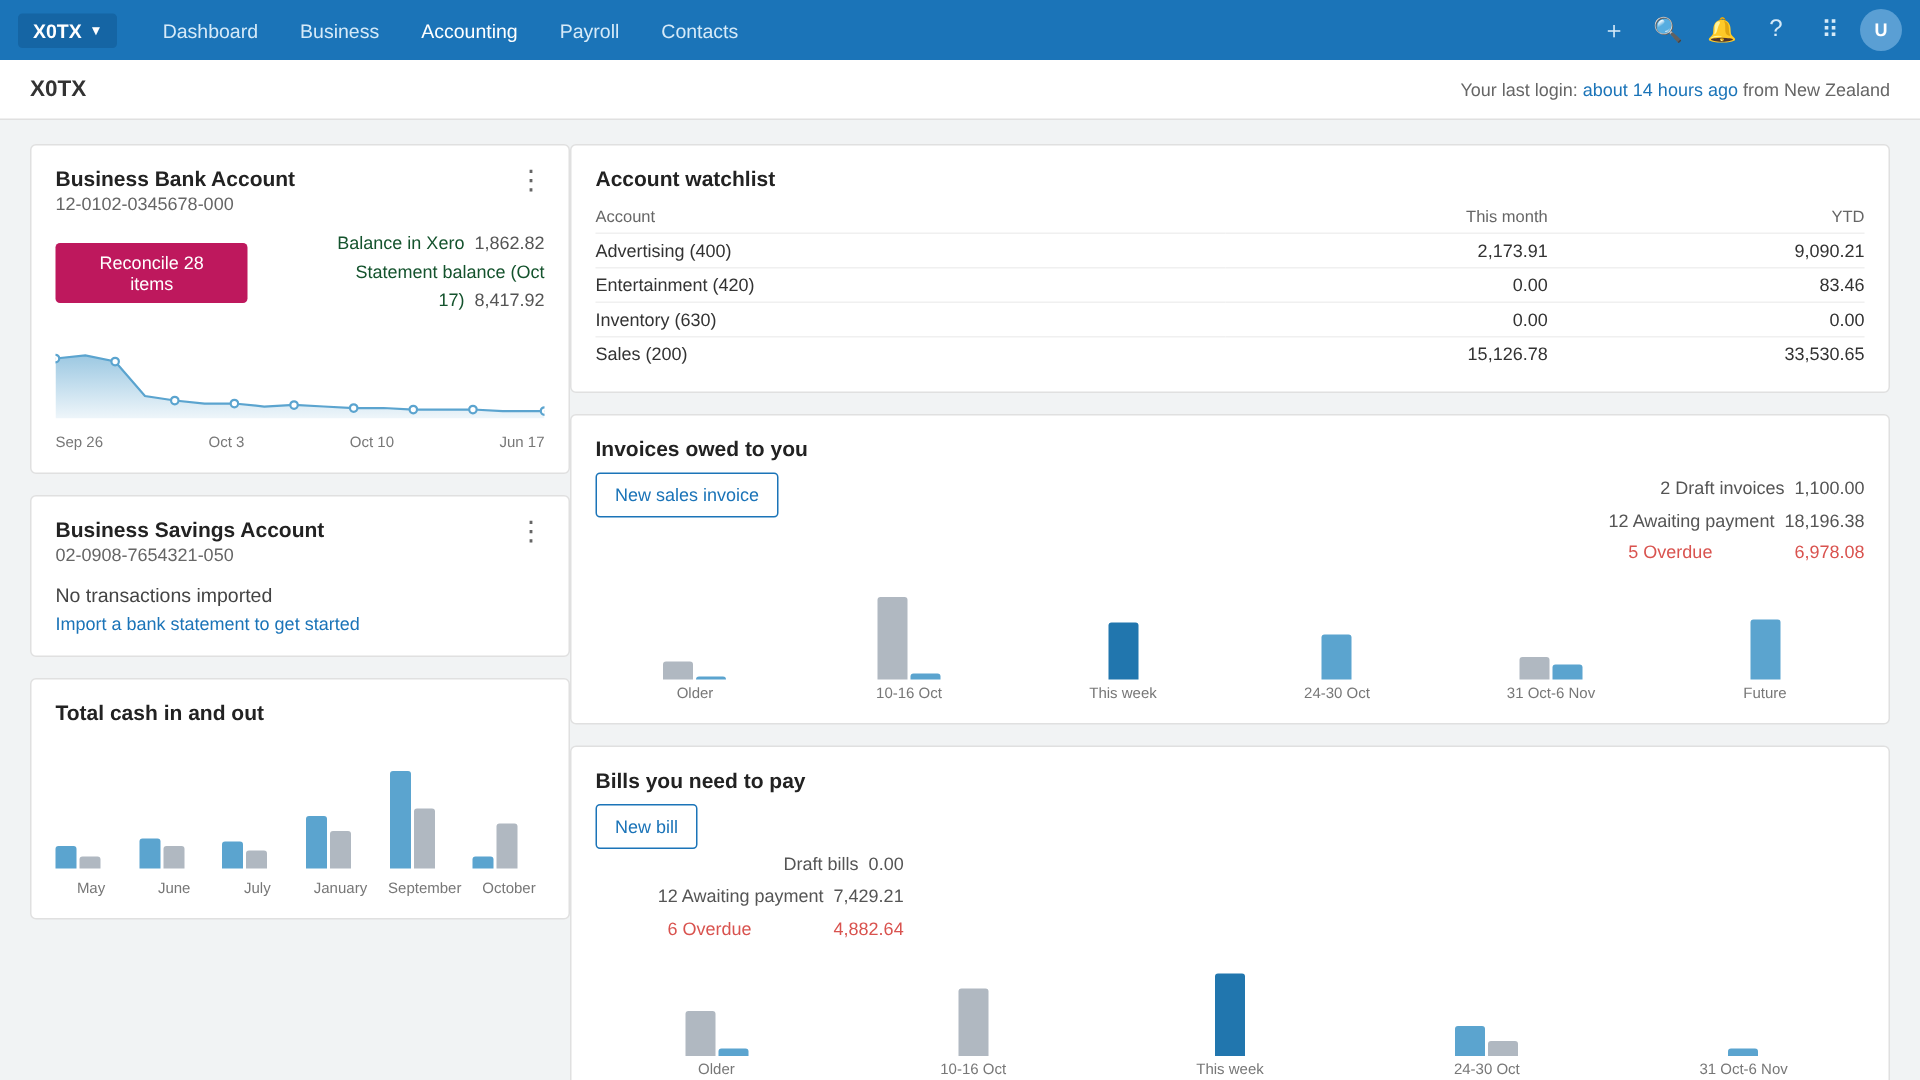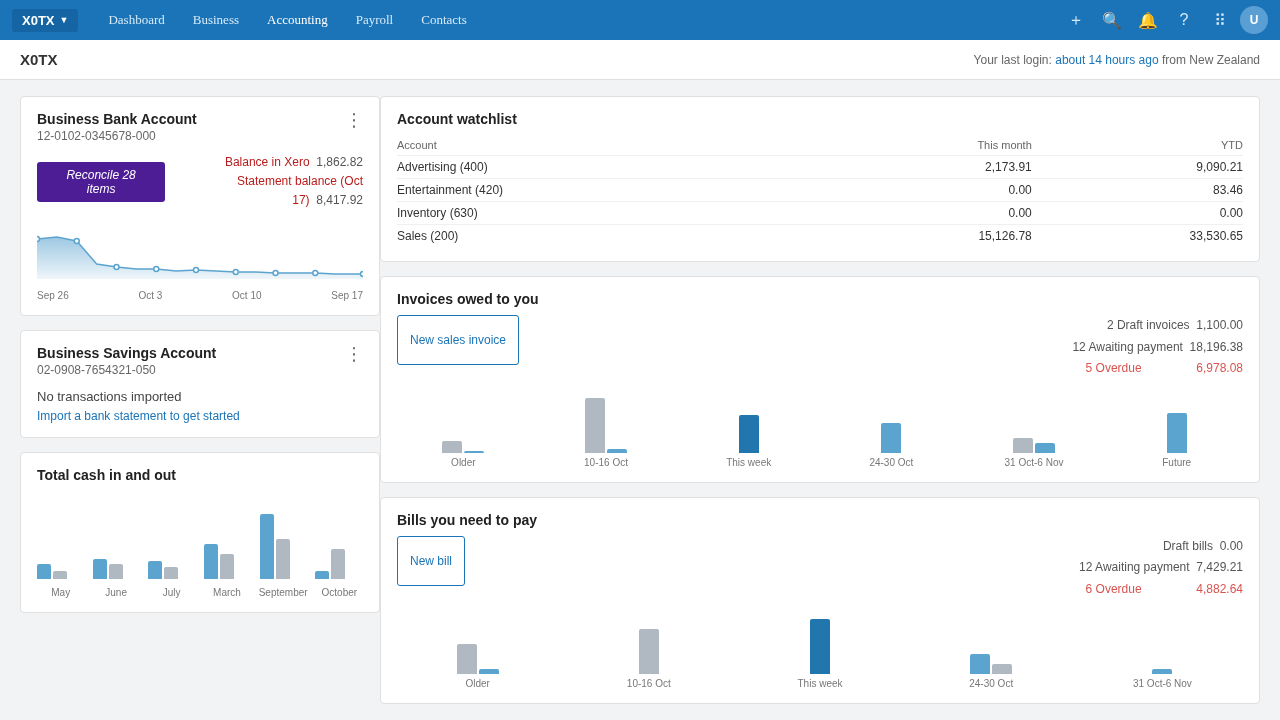--- a/index.html
+++ b/index.html
@@ -21,21 +21,21 @@
       font-weight: 600;
       padding: 4px 10px;
       border-radius: 3px;
       display: flex;
       align-items: center;
       gap: 5px;
       cursor: pointer;
       margin-right: 16px;
     }
     .org-badge .caret { font-size: 9px; }
-    .nav-links { display: flex; gap: 0; flex: 1; font-family: Liberation Serif, serif; }
+    .nav-links { display: flex; gap: 0; flex: 1; }
     .nav-link {
       color: #d6eaf8;
       text-decoration: none;
       padding: 0 14px;
       height: 40px;
       display: flex;
       align-items: center;
       font-size: 13px;
       cursor: pointer;
     }
@@ -96,32 +96,31 @@
     .three-dots { color: #666; font-size: 18px; cursor: pointer; line-height: 1; }
 
     
     .bank-reconcile-row {
       display: flex;
       justify-content: space-between;
       align-items: center;
       margin: 10px 0 8px;
     }
     .reconcile-btn {
-      background: #4c1d95;
+      background: #be185d;
       color: #fff;
       border: none;
       padding: 6px 14px;
       border-radius: 3px;
       font-size: 12px;
       cursor: pointer;
       font-weight: 500;
-      font-style: italic;
     }
     .balance-info { text-align: right; font-size: 12px; color: #555; line-height: 1.6; }
-    .balance-label { color: #b91c1c; }
+    .balance-label { color: #14532d; }
 
     
     .mini-chart { margin-top: 6px; position: relative; }
     .mini-chart svg { width: 100%; height: 60px; }
 
     
     .no-transactions { font-size: 13px; color: #444; margin: 12px 0 4px; }
     .import-link { color: #1b74b8; font-size: 12px; text-decoration: none; }
 
     
@@ -137,21 +136,21 @@
     
     .watchlist-table { width: 100%; border-collapse: collapse; margin-top: 8px; }
     .watchlist-table th { text-align: right; font-size: 11px; color: #666; font-weight: 500; padding: 4px 0; }
     .watchlist-table th:first-child { text-align: left; }
     .watchlist-table td { padding: 4px 0; font-size: 12px; color: #333; border-top: 1px solid #f0f0f0; }
     .watchlist-table td:not(:first-child) { text-align: right; }
     .new-invoice-btn {
       border: 1px solid #1b74b8;
       background: #fff;
       color: #1b74b8;
-      padding: 17px 12px;
+      padding: 7px 12px;
       border-radius: 3px;
       font-size: 12px;
       cursor: pointer;
     }
     .invoice-summary { text-align: right; font-size: 12px; color: #555; line-height: 1.8; margin-bottom: 8px; }
     .overdue { color: #d9534f; padding-left: 48px; }
     .inv-bar { border-radius: 2px 2px 0 0; }
     .inv-bar.gray { background: #b0b8c1; }
     .inv-bar.blue { background: #5ba4cf; }
     .inv-bar.blue-dark { background: #2176ae; }
@@ -233,21 +232,21 @@
           <circle cx="160" cy="51" r="2.5" fill="#fff" stroke="#5ba4cf" stroke-width="1.5"></circle>
           <circle cx="200" cy="53" r="2.5" fill="#fff" stroke="#5ba4cf" stroke-width="1.5"></circle>
           <circle cx="240" cy="54" r="2.5" fill="#fff" stroke="#5ba4cf" stroke-width="1.5"></circle>
           <circle cx="280" cy="54" r="2.5" fill="#fff" stroke="#5ba4cf" stroke-width="1.5"></circle>
           <circle cx="328" cy="55" r="2.5" fill="#fff" stroke="#5ba4cf" stroke-width="1.5"></circle>
         </svg>
         <div style="display:flex; justify-content:space-between; font-size:10px; color:#777; margin-top:8px;">
           <span>Sep 26</span>
           <span>Oct 3</span>
           <span>Oct 10</span>
-          <span>Sep 17</span>
+          <span>Jun 17</span>
         </div>
       </div>
     </div>
 
     <div class="card">
       <div class="card-header">
         <div>
           <div class="card-title">Business Savings Account</div>
           <div class="card-subtitle">02-0908-7654321-050</div>
         </div>
@@ -289,21 +288,21 @@
 
           <div class="bar-group">
             <div class="bar blue" style="height:8px; width:14px;"></div>
             <div class="bar gray" style="height:30px; width:14px;"></div>
           </div>
         </div>
         <div class="bar-labels">
           <div class="bar-label">May</div>
           <div class="bar-label">June</div>
           <div class="bar-label">July</div>
-          <div class="bar-label">March</div>
+          <div class="bar-label">January</div>
           <div class="bar-label">September</div>
           <div class="bar-label">October</div>
         </div>
       </div>
     </div>
 
   </div>
 
   <div class="right-col">
 
@@ -405,21 +404,21 @@
               <div class="inv-bar blue" style="width:20px; height:40px;"></div>
             </div>
             <div class="inv-group-label">Future</div>
           </div>
         </div>
       </div>
     </div>
 
     <div class="card">
       <div class="card-title">Bills you need to pay</div>
-      <div style="display:flex; justify-content:space-between; align-items:flex-start; margin-top:8px;">
+      <div style="display:flex; justify-content:space-between; align-items:flex-start; margin-top:8px;flex-direction:column;">
         <button class="new-invoice-btn">New bill</button>
         <div class="invoice-summary">
           <div>
             <span>Draft bills</span>&nbsp;&nbsp;<span>0.00</span>
           </div>
           <div>
             <span>12 Awaiting payment</span>&nbsp;&nbsp;<span>7,429.21</span>
           </div>
           <div>
             <span class="overdue">6 Overdue</span>&nbsp;&nbsp;<span class="overdue">4,882.64</span>

